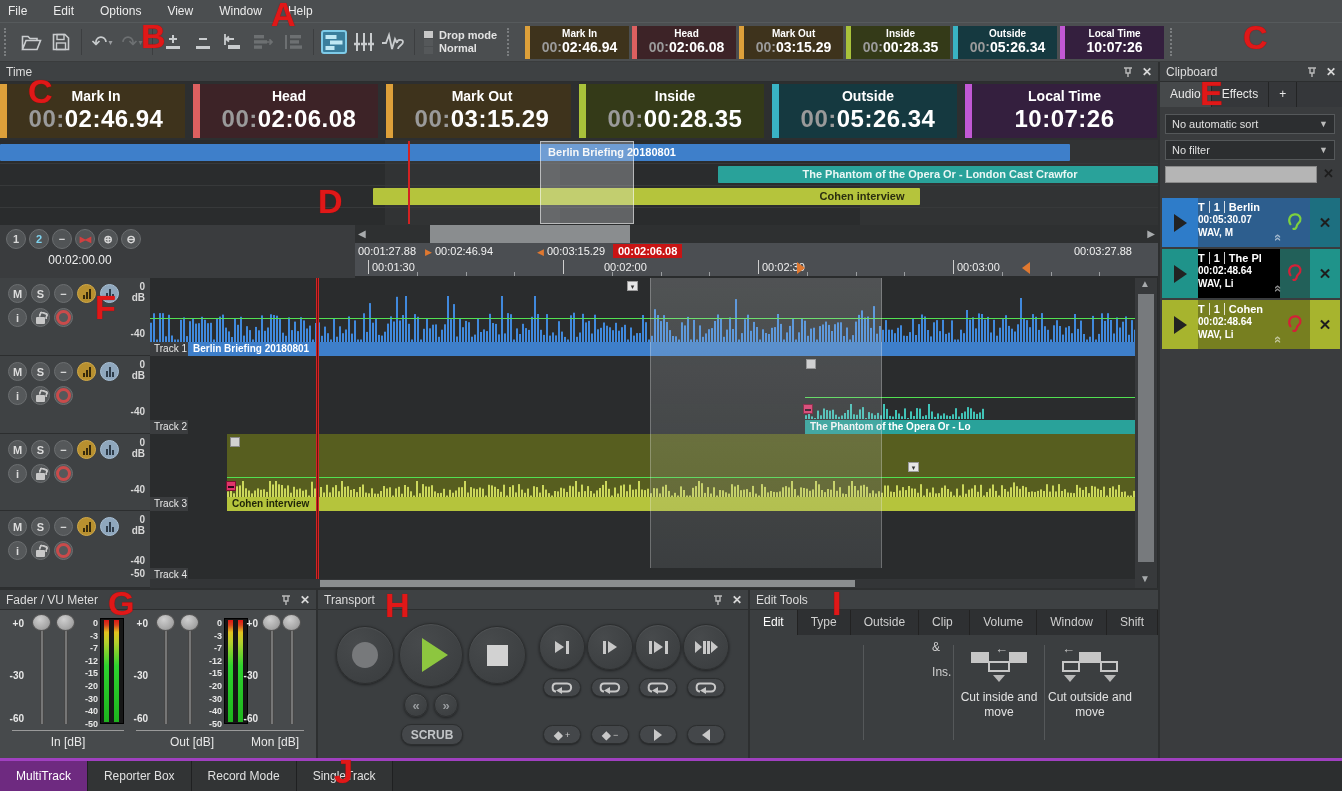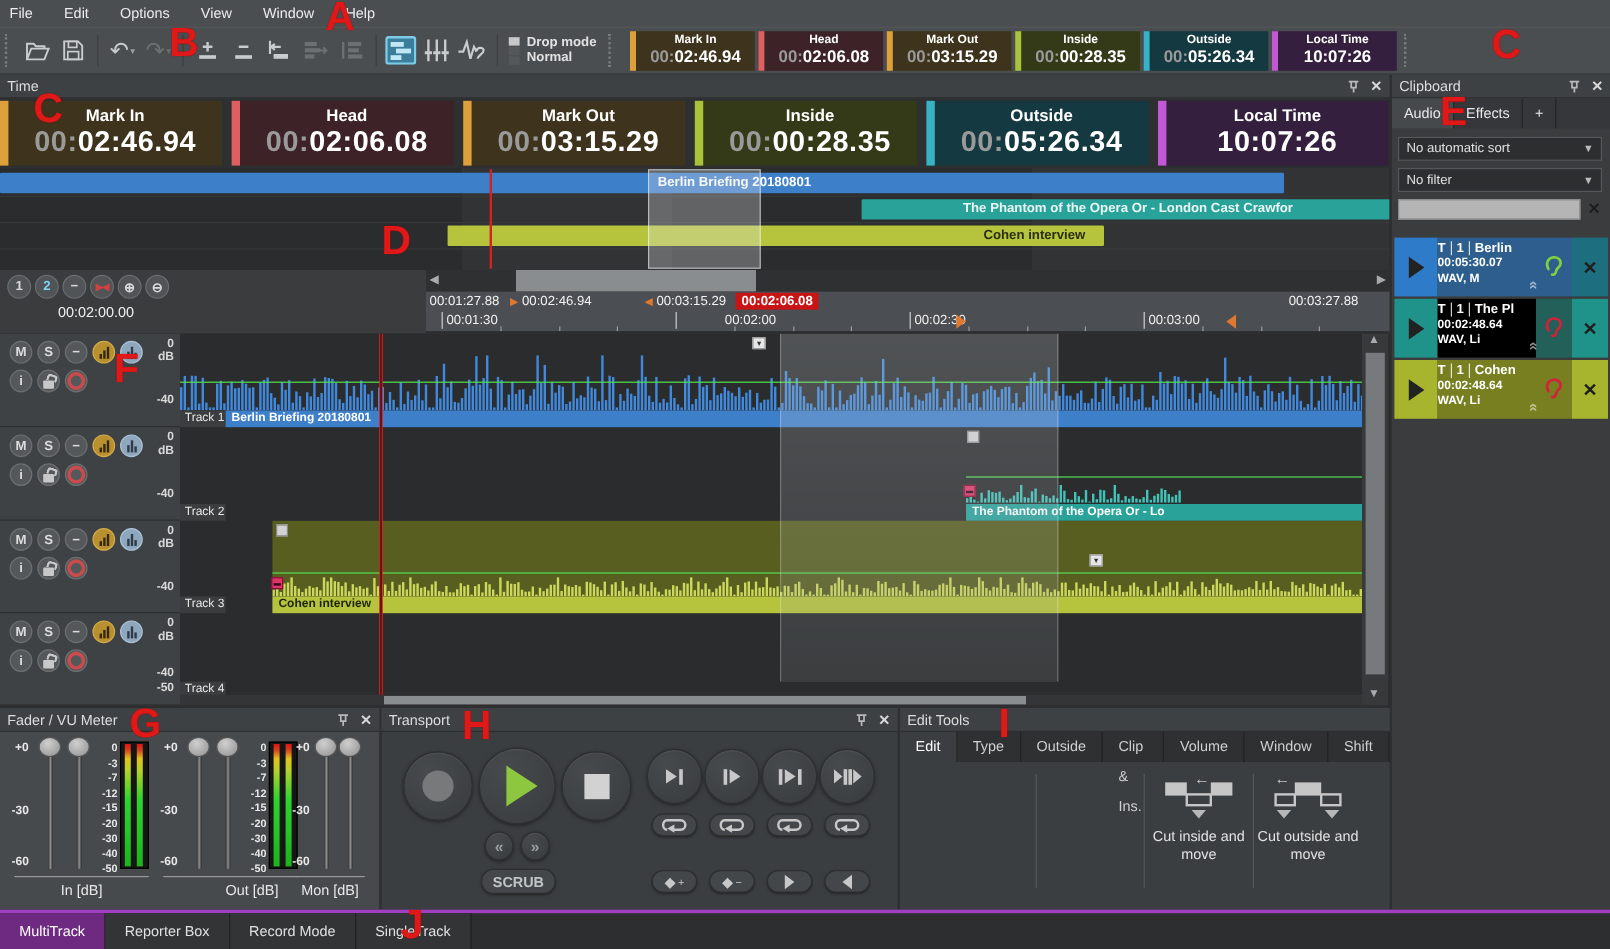--- a/index.html
+++ b/index.html
@@ -1298,21 +1298,21 @@
           <span class="fsc" style="top: 67px; right: 26px; font-size: 9px;">-20</span>
           <span class="fsc" style="top: 79.6px; right: 26px; font-size: 9px;">-30</span>
           <span class="fsc" style="top: 92.2px; right: 26px; font-size: 9px;">-40</span>
           <span class="fsc" style="top: 104.8px; right: 26px; font-size: 9px;">-50</span>
           <div class="meterbox" style="right: 0px;">
             <div class="mbar" style="left:3px;"></div>
             <div class="mbar" style="left:13px;"></div>
           </div>
         </div>
         <div class="funder" style="left: 136px; width: 112px;"></div>
-        <div class="flabel" style="left: 148px; width: 124px;">Out [dB]</div>
+        <div class="flabel" style="left: 130px; width: 124px;">Out [dB]</div>
         <div class="fgroup" style="left: 240px; width: 64px;">
           <span class="fsc" style="top: 4px; right: 46px;">+0</span>
           <span class="fsc" style="top: 56px; right: 46px;">-30</span>
           <span class="fsc" style="top: 99px; right: 46px;">-60</span>
           <div class="fader-track" style="left: 30px;"></div>
           <div class="fknob" style="left: 22px;"></div>
           <div class="fader-track" style="left: 50px;"></div>
           <div class="fknob" style="left: 42px;"></div>
         </div>
         <div class="funder" style="left: 246px; width: 58px;"></div>

